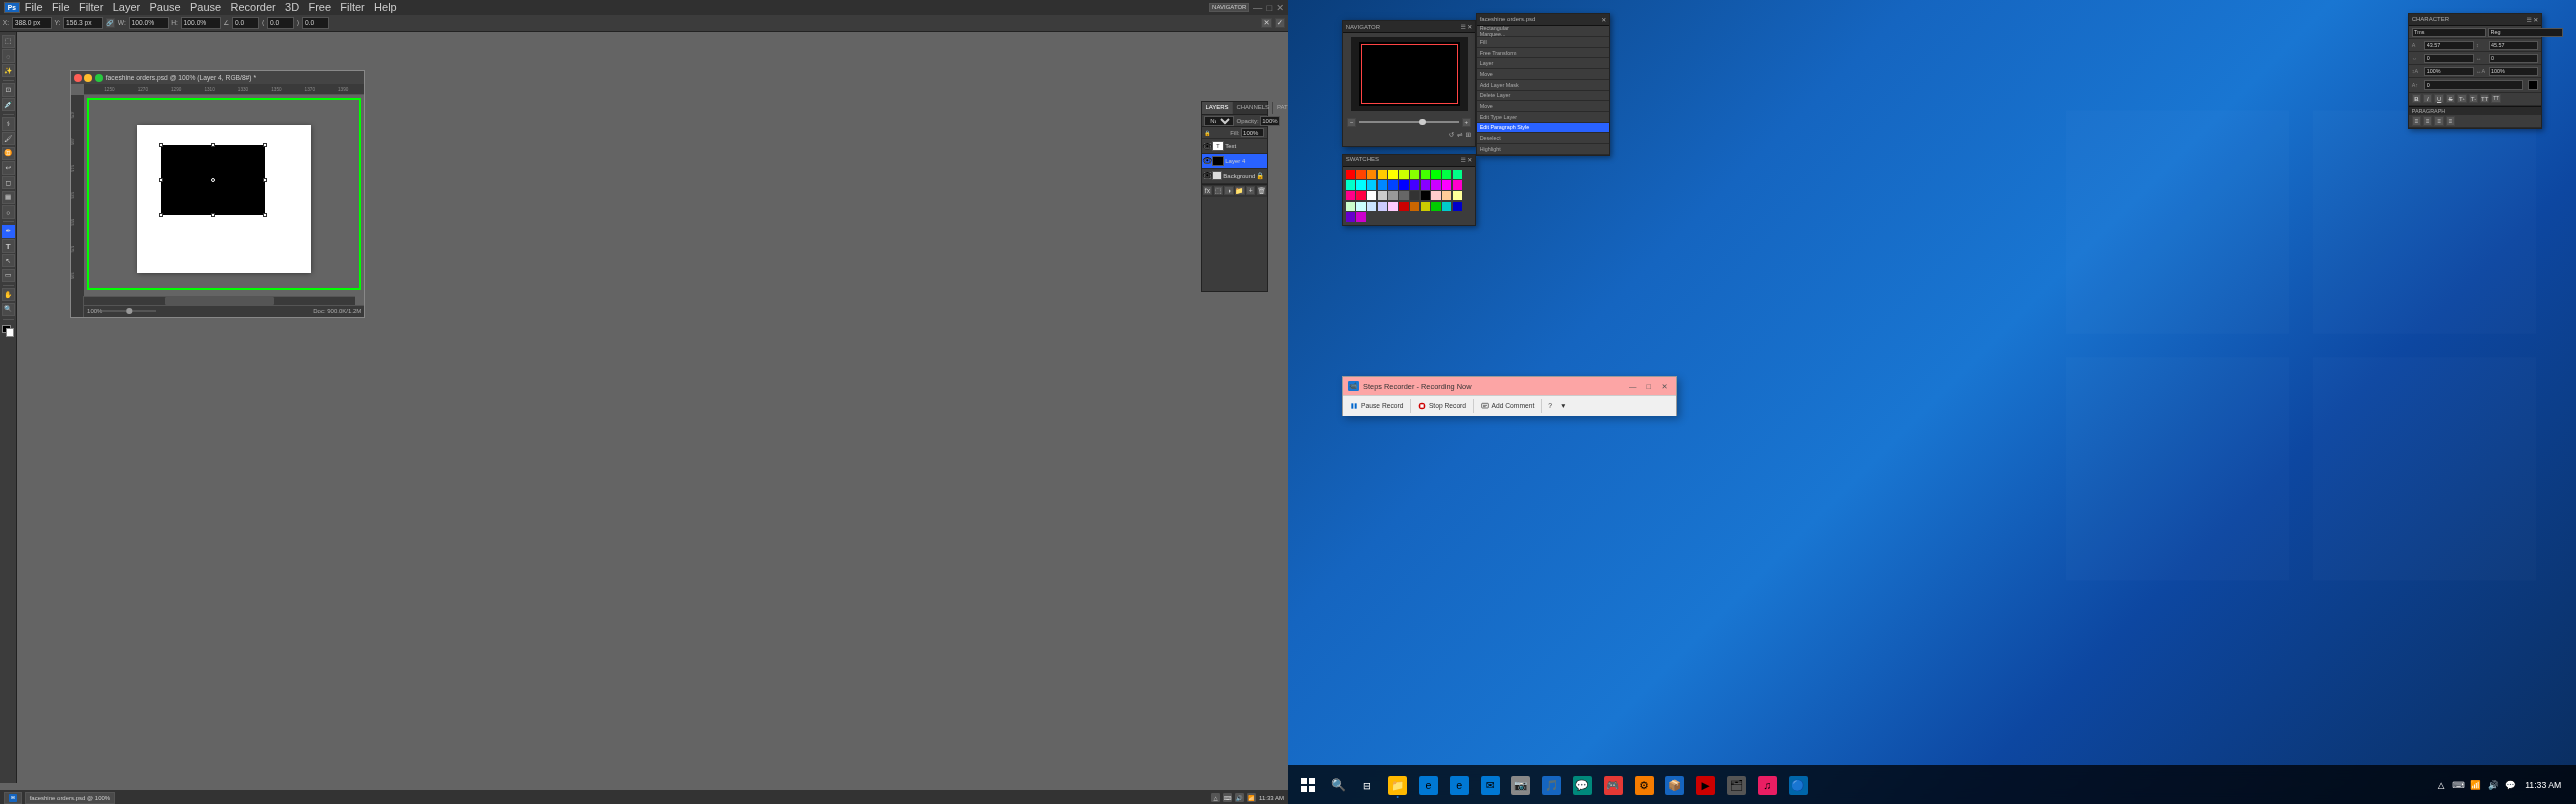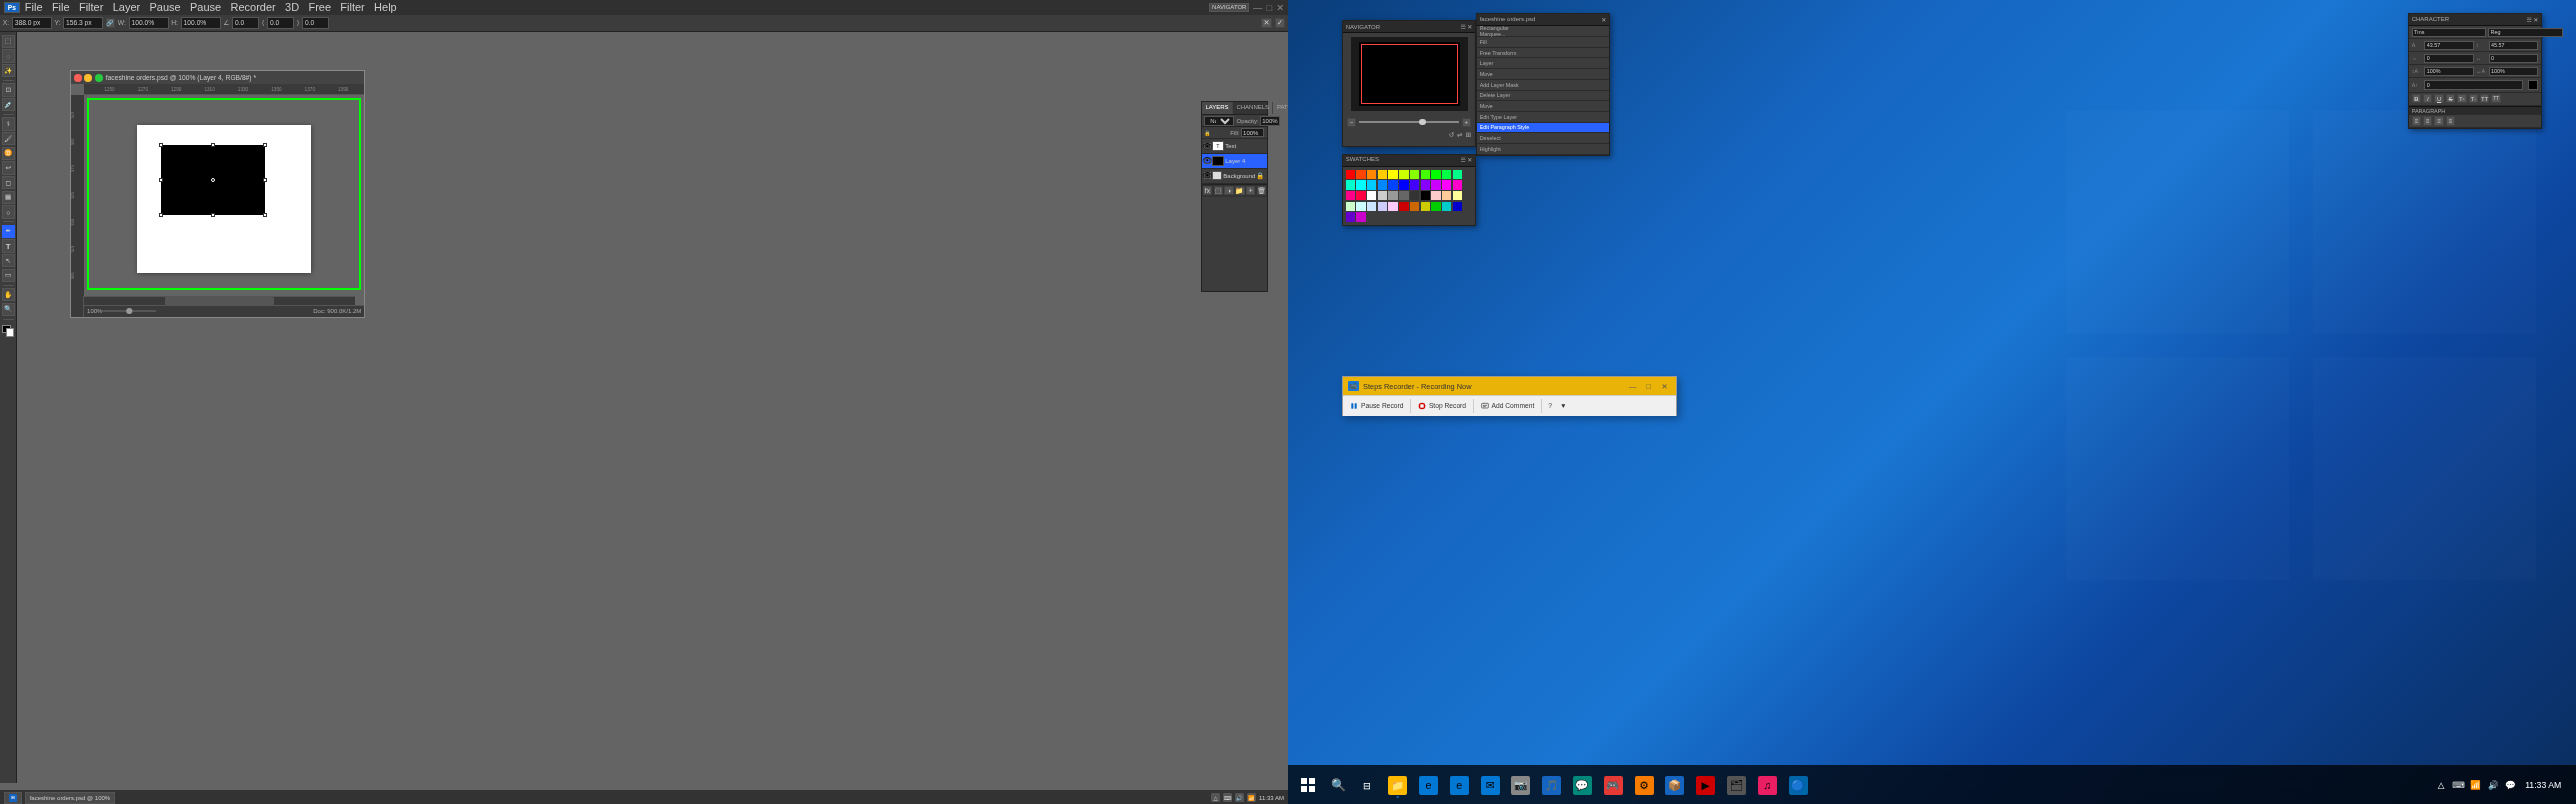--- a/index.html
+++ b/index.html
@@ -591,21 +591,21 @@
       top: 376px;
       left: 54px;
       width: 335px;
       height: 40px;
       background: #f0f0f0;
       border: 0.7px solid #999;
       box-shadow: 2.7px 2.7px 8px rgba(0,0,0,0.3);
     }
     #steps-titlebar {
       height: 19px;
-      background: #eab308;
+      background: #fca5a5;
       border-bottom: 0.7px solid #ccc;
       display: flex;
       align-items: center;
       padding: 0 5.4px;
       gap: 4px;
     }
     #steps-icon {
       width: 10.7px;
       height: 10.7px;
       background: #1976d2;

